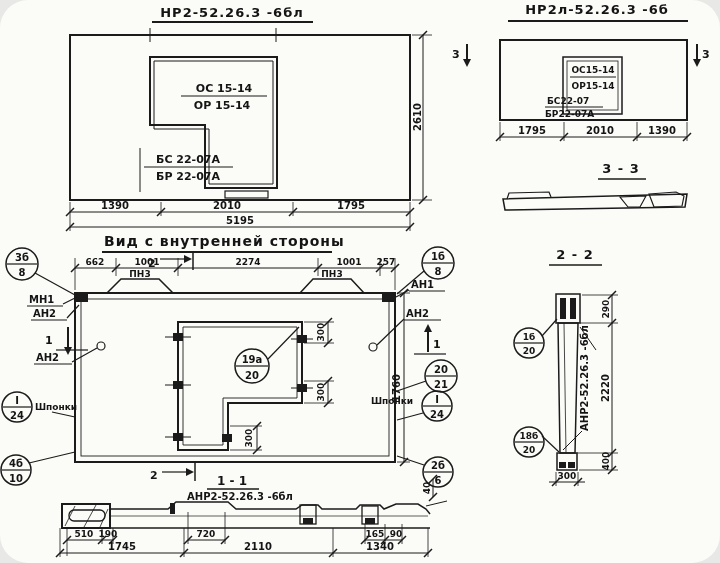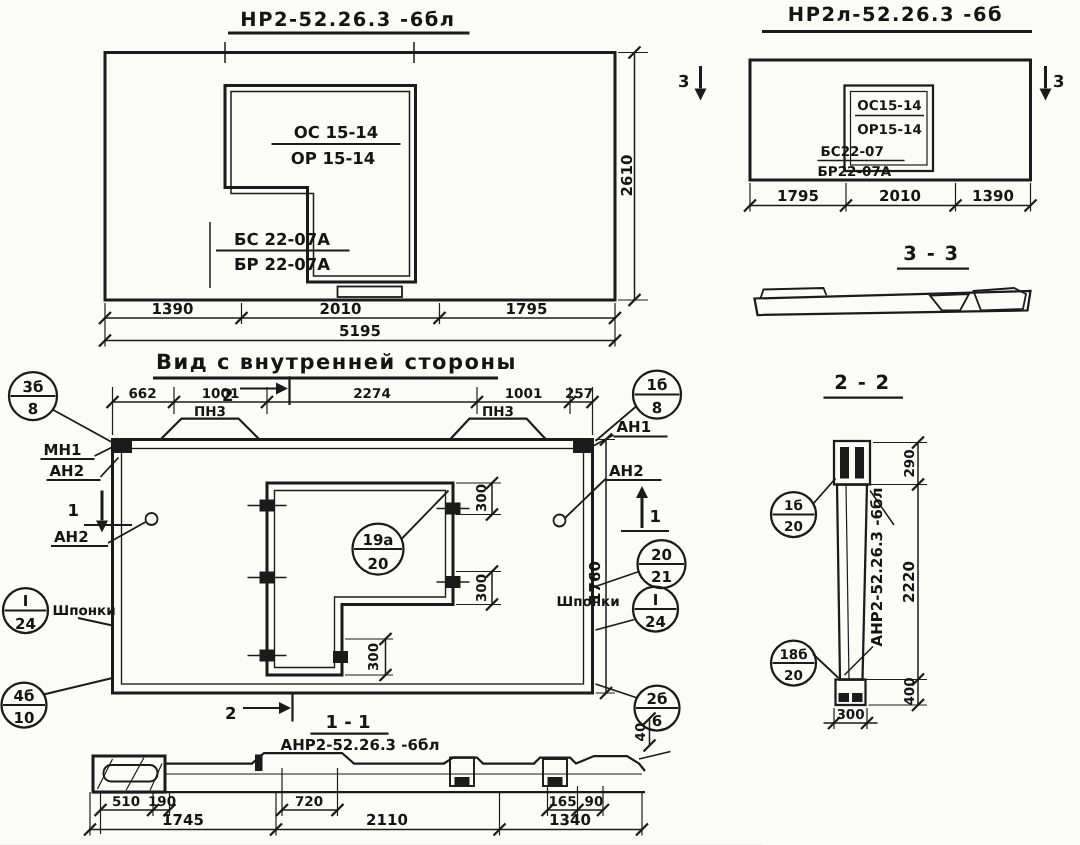--- a/index.html
+++ b/index.html
@@ -1,17 +1,17 @@
 <!DOCTYPE html>
 <html><head>
 <meta charset="utf-8">
 <style>
   html,body{margin:0;padding:0;background:#e8e8e6;}
   .stage{position:relative;width:720px;height:563px;background:#fbfbf8;overflow:hidden;
-         font-family:"DejaVu Sans",sans-serif;}
+         font-family:"DejaVu Sans",sans-serif;border-radius:28px;}
   svg{position:absolute;left:0;top:0;}
   .ln{stroke:#1b1b1b;fill:none;}
   .fill{fill:#1b1b1b;stroke:none;}
   text{fill:#141414;font-family:"DejaVu Sans",sans-serif;font-weight:bold;}
   .t14{font-size:14px;letter-spacing:1px;}
   .t13{font-size:13px;letter-spacing:1px;}
   .t12{font-size:12px;}
   .t11{font-size:11px;}
   .t10{font-size:10px;}
   .t9{font-size:9px;}

